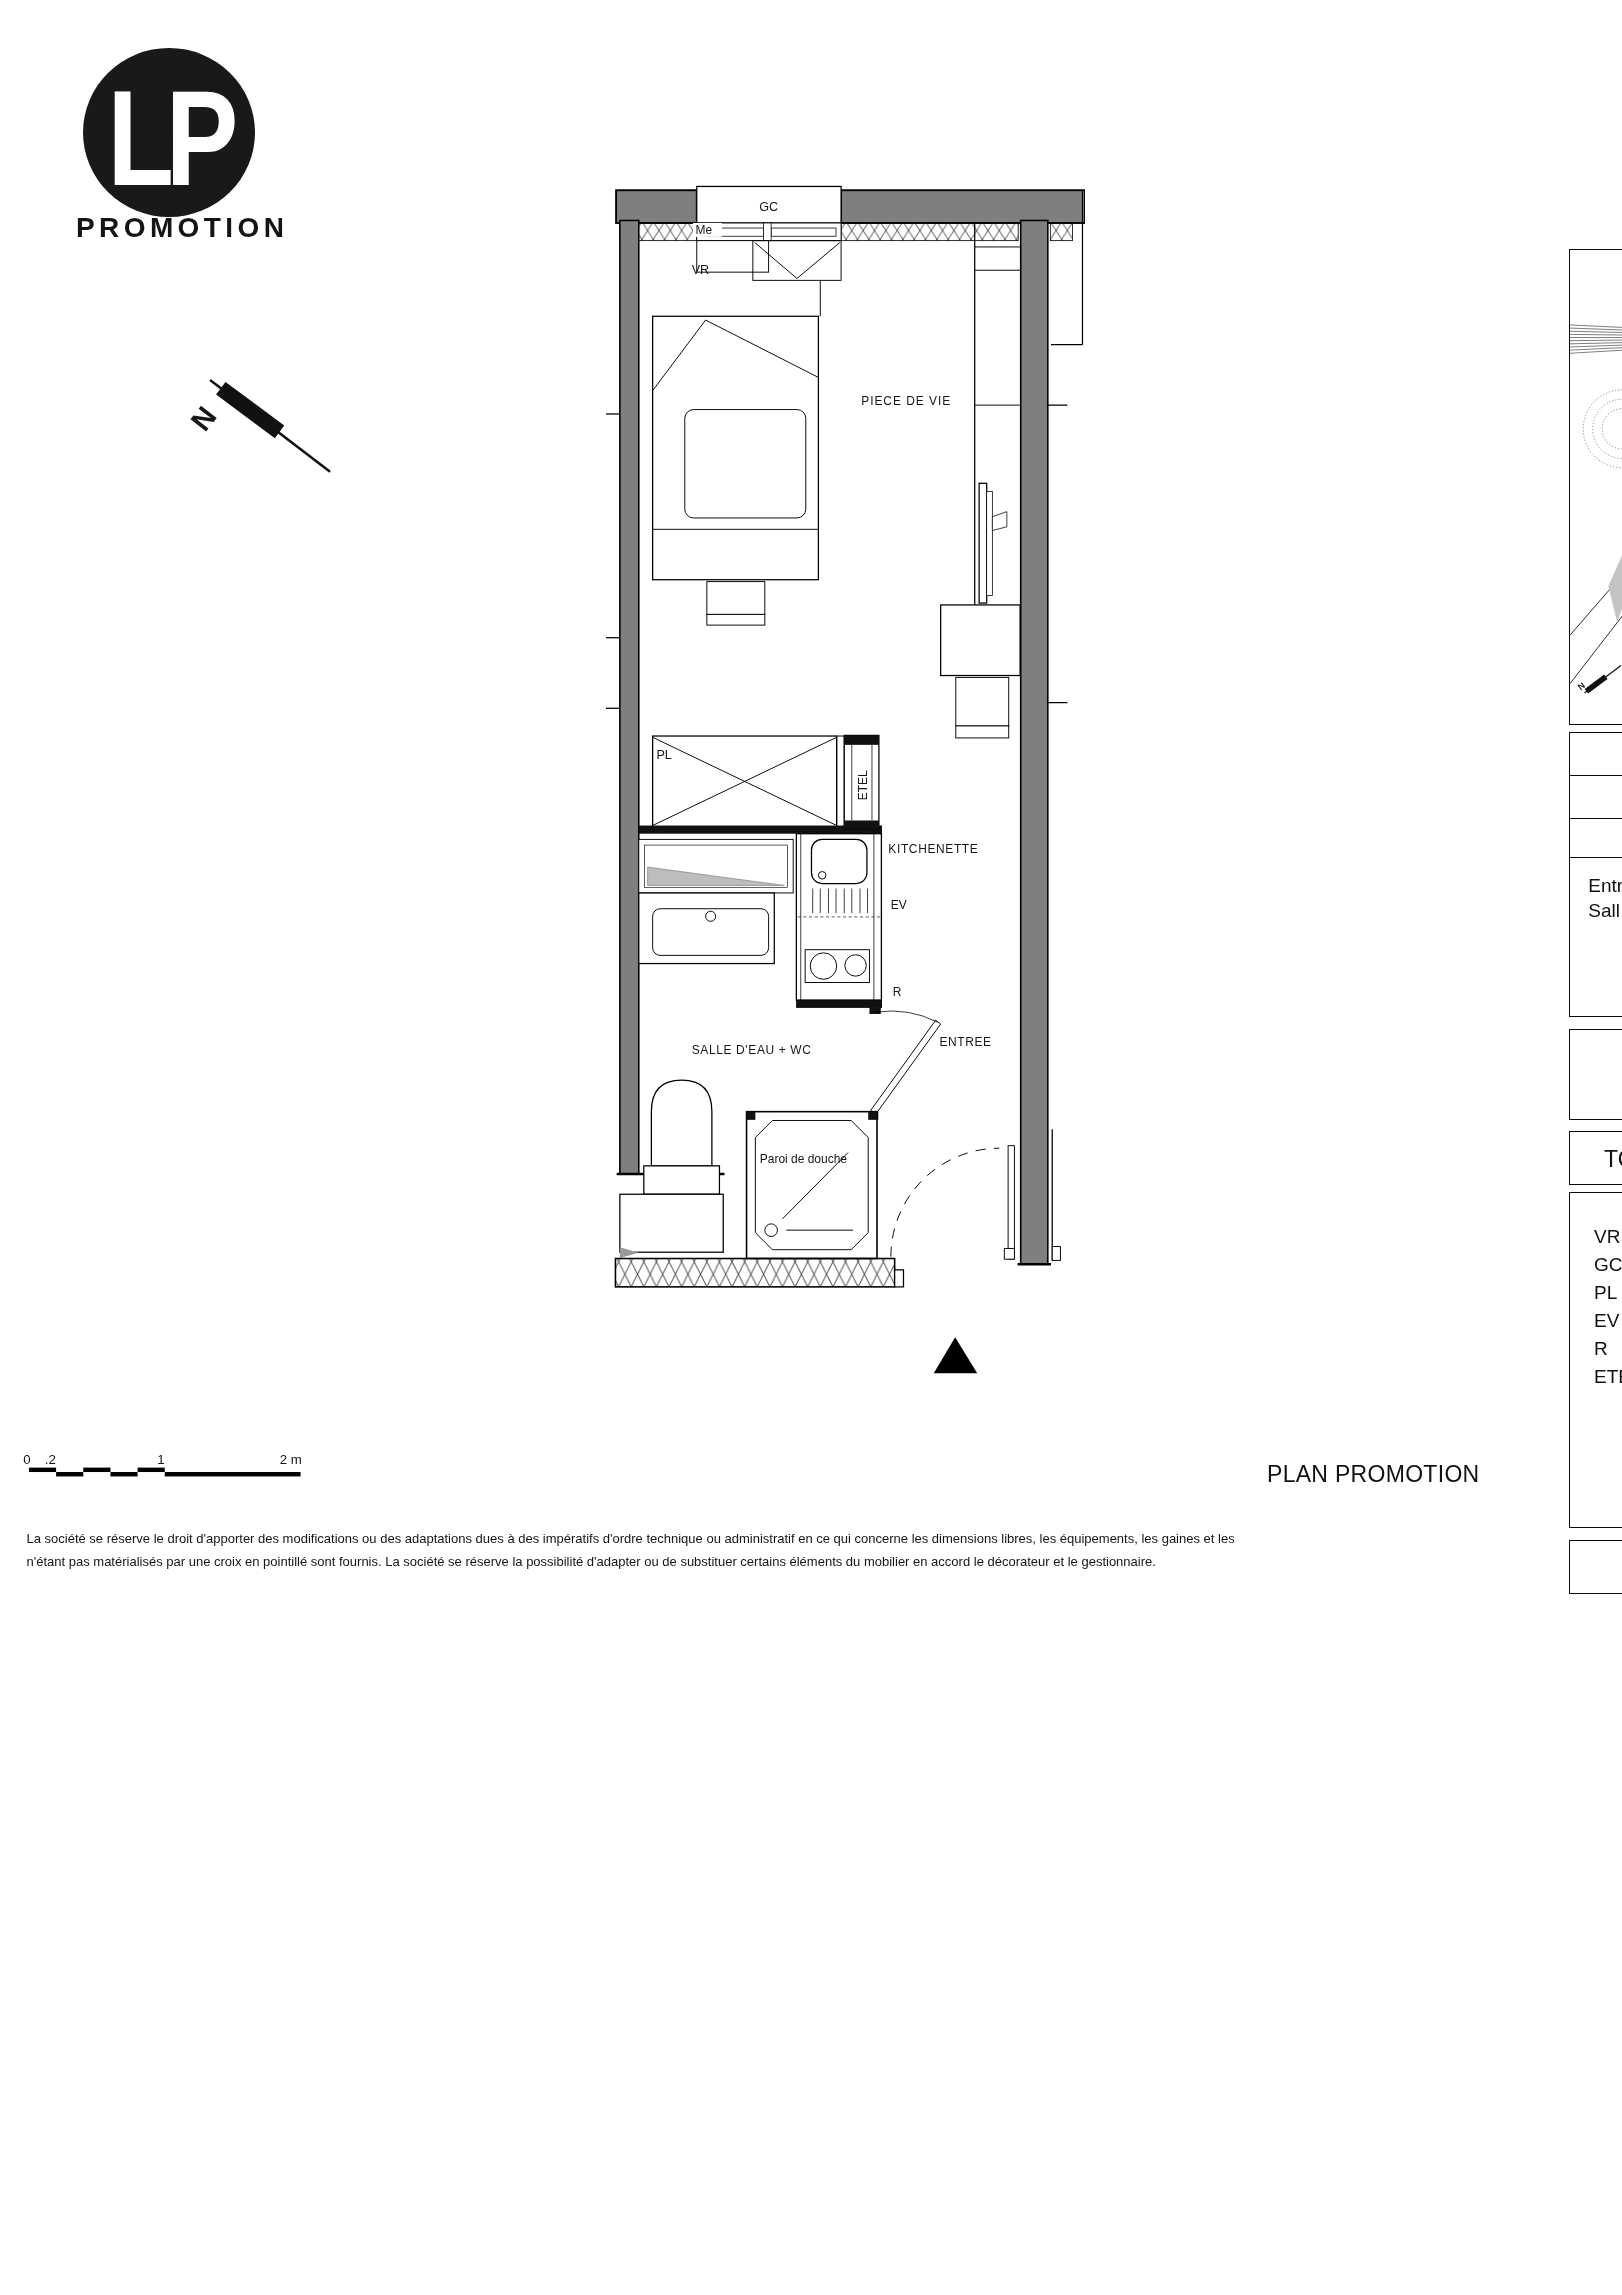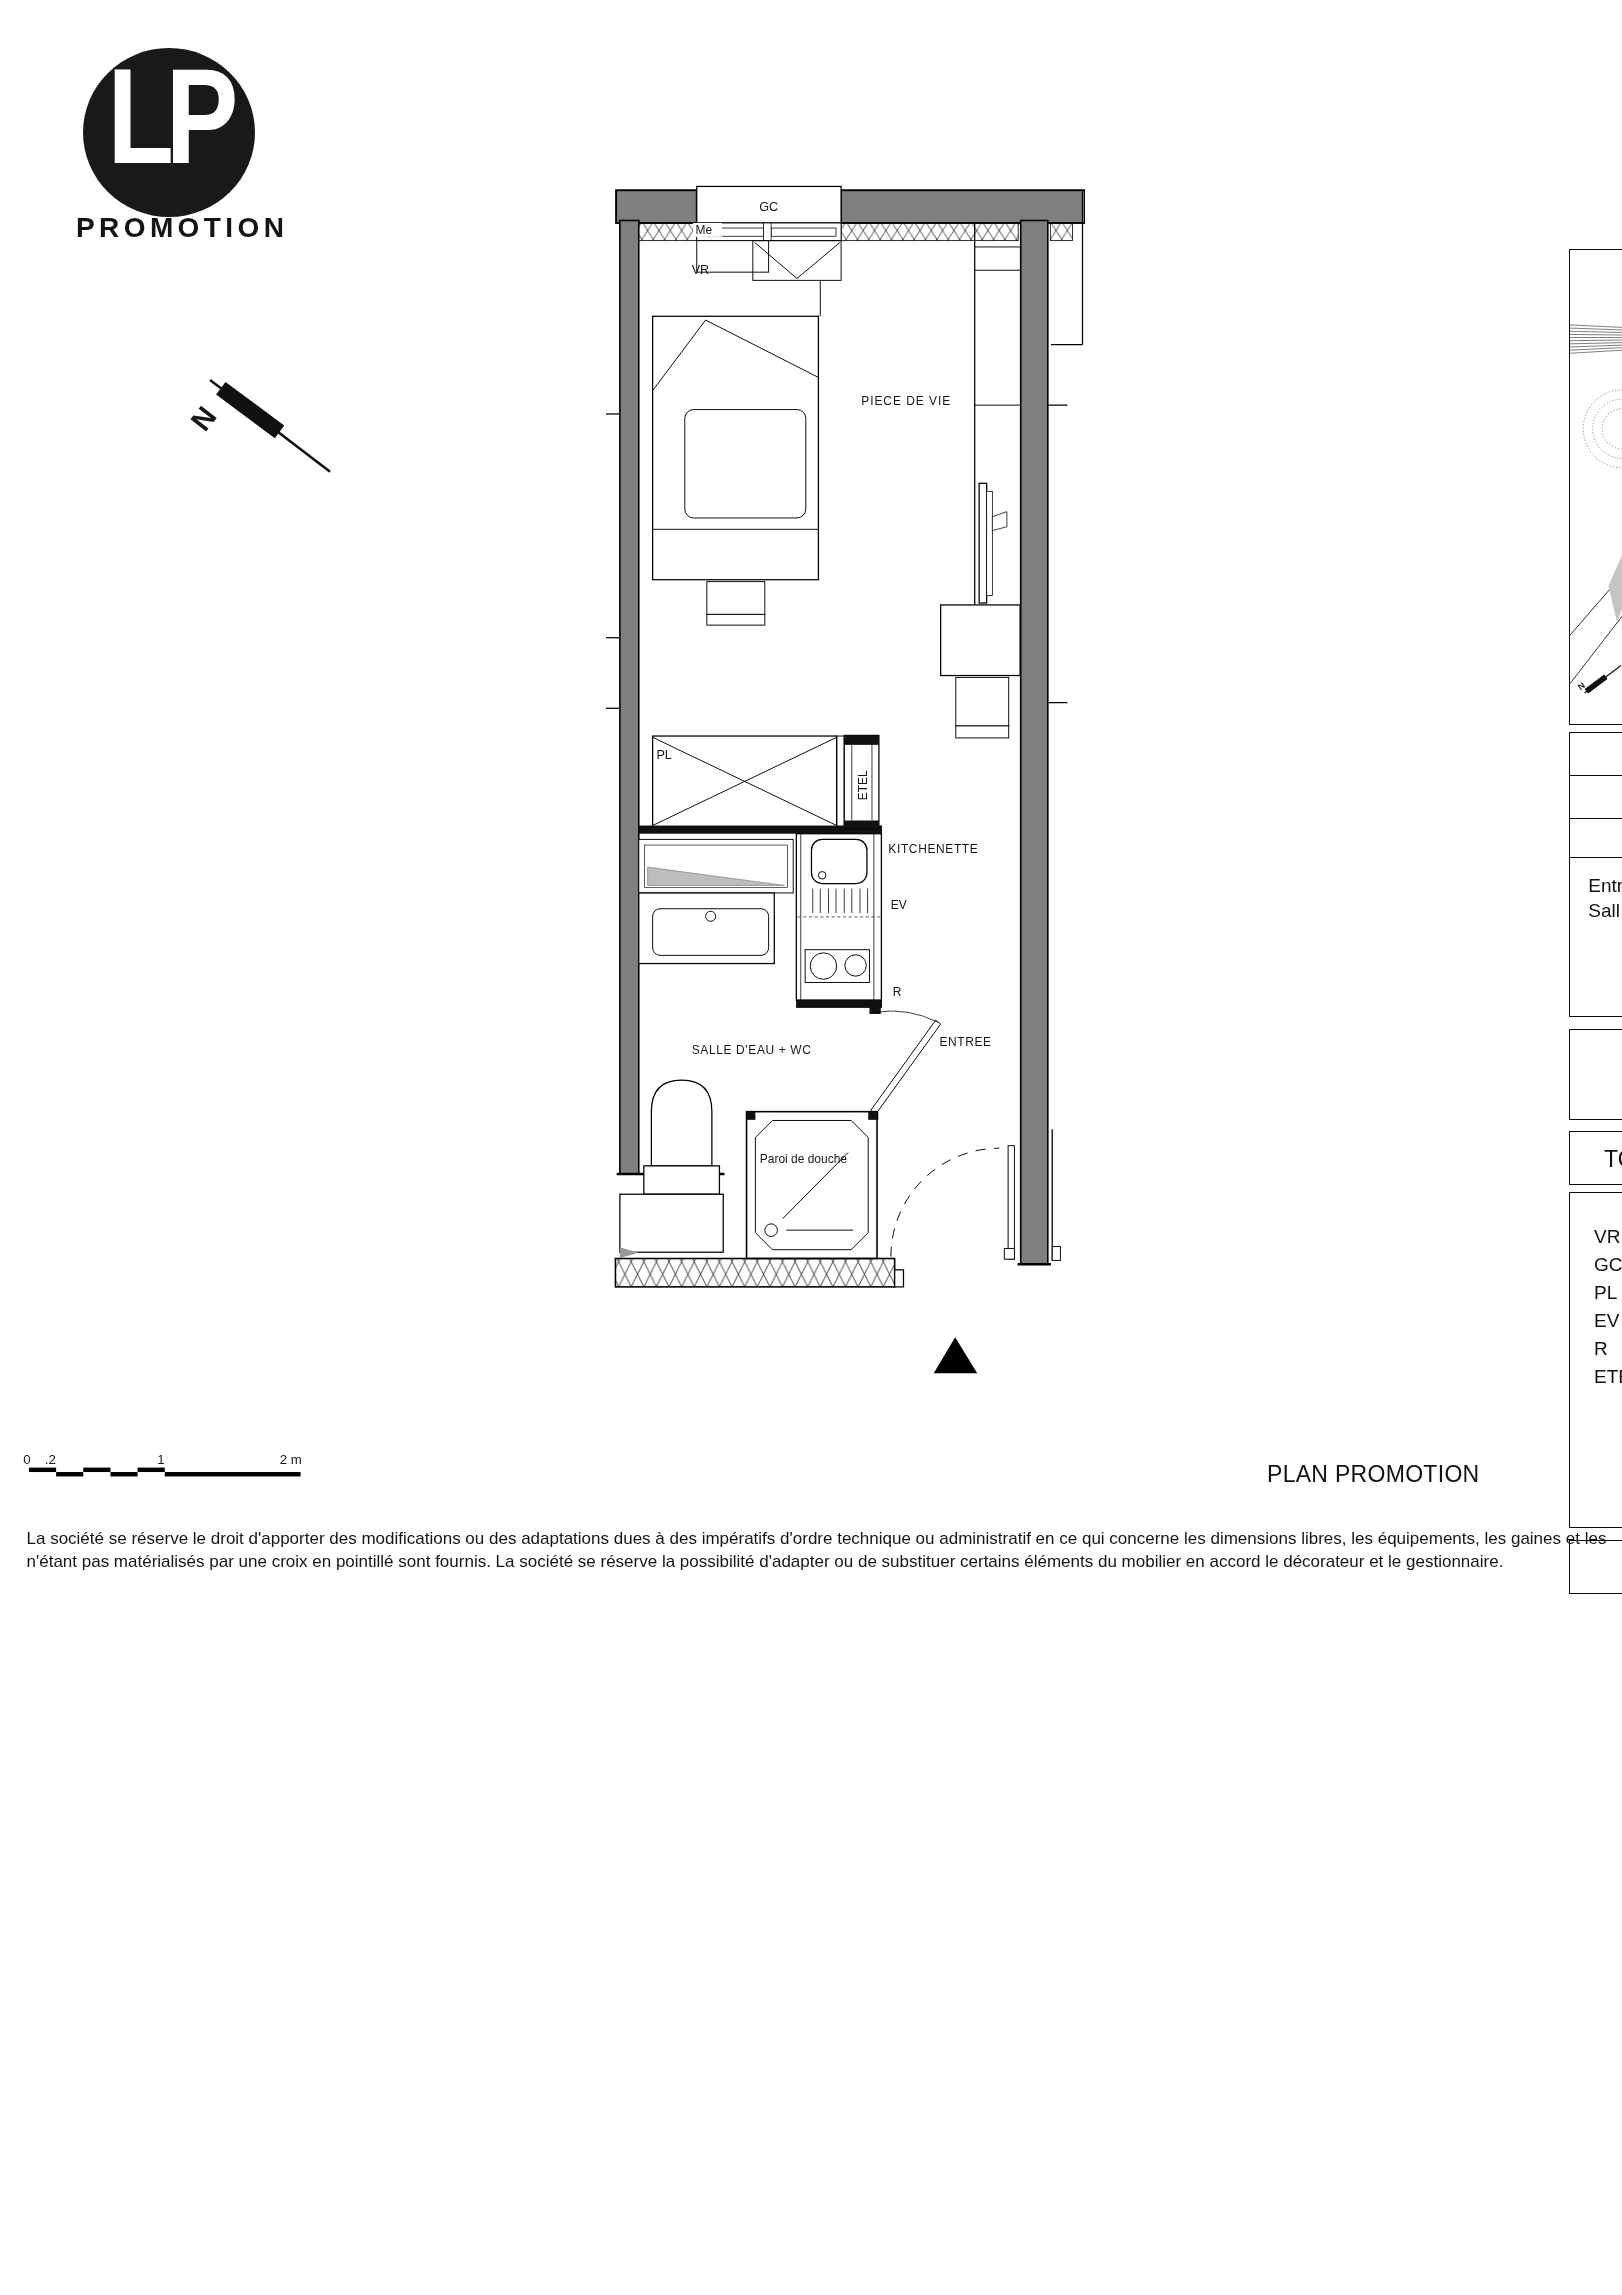--- a/index.html
+++ b/index.html
@@ -1,36 +1,36 @@
 <!DOCTYPE html>
 <html style="font-size:10px"><head>
 <meta charset="utf-8">
 <style>
   html,body{margin:0;padding:0;background:#fff;}
   #page{position:relative;width:1622px;height:2295px;background:#fff;overflow:hidden;
         font-family:"Liberation Sans",sans-serif;color:#111;}
   .abs{position:absolute;}
   
   #logo-circle{left:83px;top:48px;width:172px;height:169px;border-radius:50%;
-    background:#191919;display:flex;align-items:flex-start;justify-content:center;}
+    background:#191919;display:flex;align-items:flex-end;justify-content:center;}
   #logo-monogram{color:#fff;font-weight:bold;font-size:136px;letter-spacing:-10px;
     transform:scaleX(.8);line-height:1;padding-bottom:11.4px;}
   #logo-name{left:28px;top:212px;font-size:28px;font-weight:bold;letter-spacing:4.4px;color:#141414;margin-left:48px;}
   
   svg text{font-family:"Liberation Sans",sans-serif;fill:#161616;}
   
   .side-box{position:absolute;left:1569px;width:76px;background:#fff;
     border:1.3px solid #0c0c0c;border-right:none;box-sizing:border-box;}
   .side-rows .row{border-bottom:0.9px solid #0c0c0c;}
   .side-roomlist{padding:140px 0 0 18.3px;font-size:19px;line-height:24.6px;white-space:nowrap;}
   .side-total{padding:14px 0 0 34px;font-size:23px;white-space:nowrap;}
   .side-legend{padding:30px 0 0 24px;font-size:19px;line-height:28px;white-space:nowrap;}
   
   #plan-status{left:1267px;top:1461px;font-size:23px;letter-spacing:0.3px;}
-  #disclaimer{left:26.5px;top:1527px;font-size:17px;line-height:23px;color:#151515;}
+  #disclaimer{left:26.5px;top:1527px;font-size:13px;line-height:23px;color:#151515;}
   #disclaimer div{white-space:nowrap;}
 </style>
 </head>
 <body>
 
 <div id="page">
 
   <div class="abs" id="logo-circle">
     <span id="logo-monogram">LP</span>
   </div>

